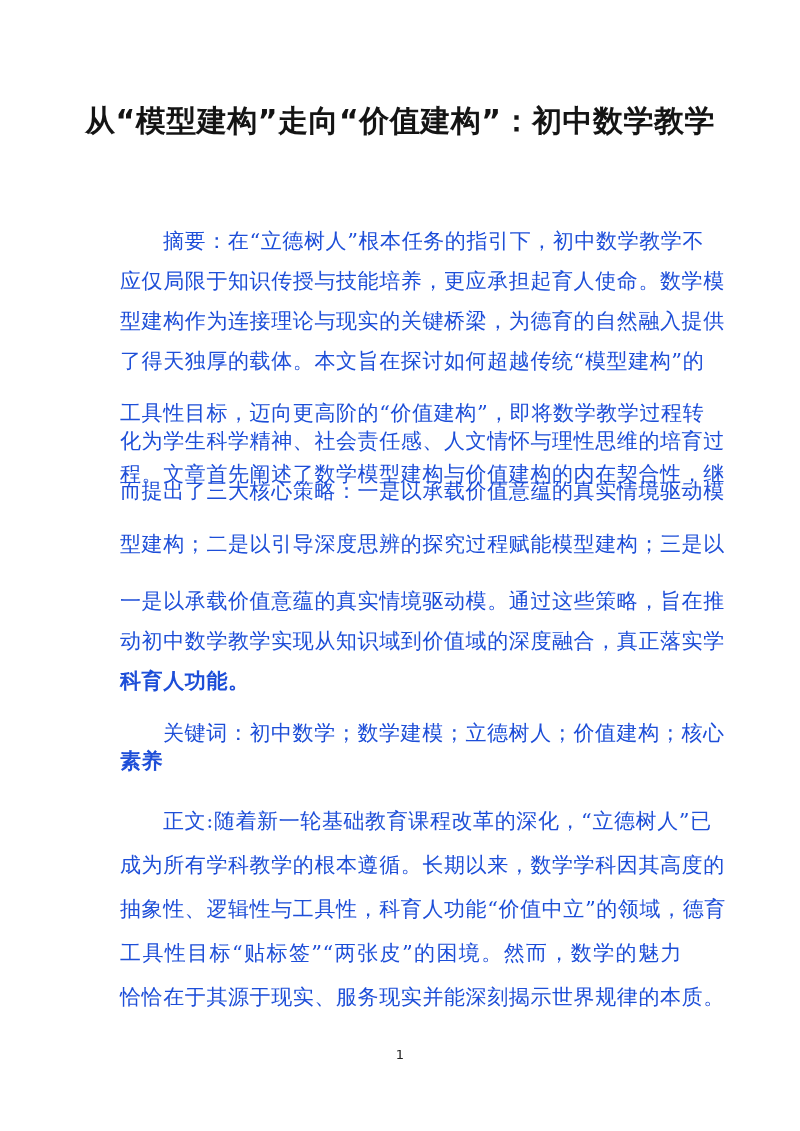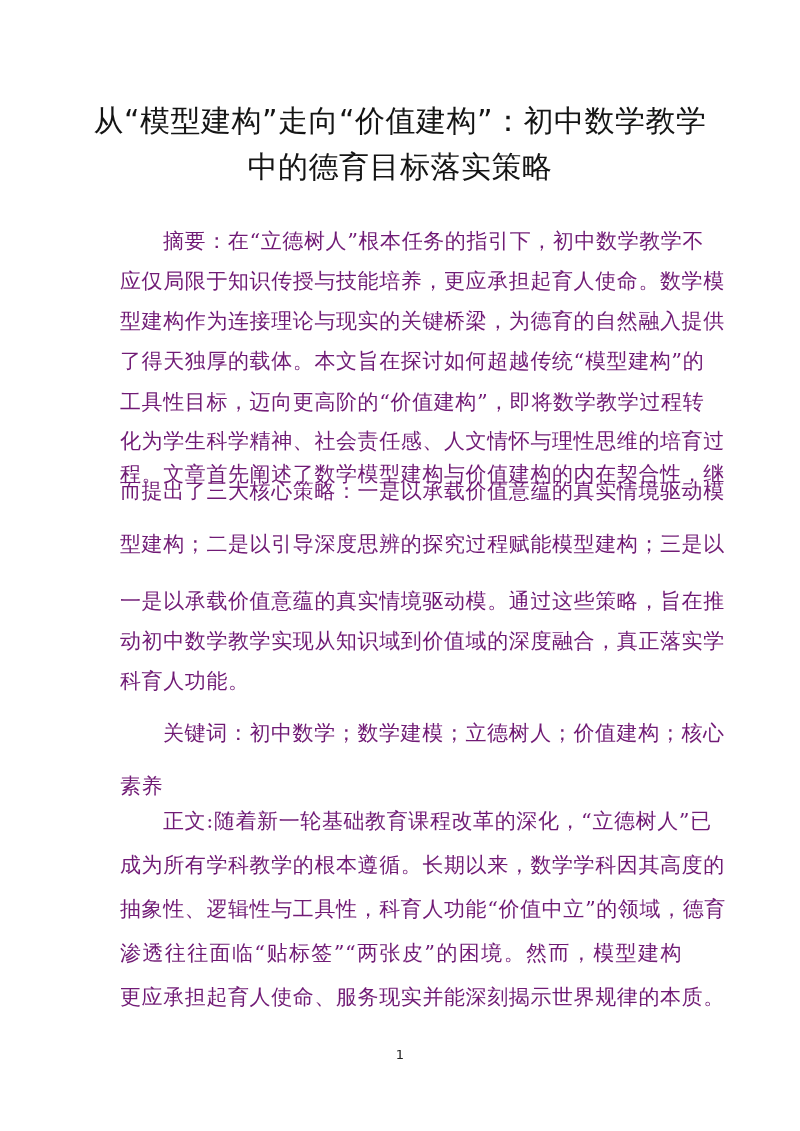--- a/index.html
+++ b/index.html
@@ -5,69 +5,68 @@
     html, body { margin: 0; padding: 0; background: #ffffff; }
     body { width: 800px; height: 1131px; position: relative; overflow: hidden; }
     .page { position: absolute; left: 0; top: 0; width: 800px; height: 1131px; background: #fff; }
     .title {
       position: absolute; left: 80px; width: 640px; top: 98px;
       text-align: center;
       font-family: "DejaVu Sans", sans-serif;
       font-size: 30px; line-height: 46px; color: #141414;
       letter-spacing: 0.5px;
     }
-    .title div { white-space: nowrap; }
+    .title div { white-space: nowrap; font-weight: bold; }
     .line {
       position: absolute; left: 120px; width: 562px;
       font-family: "DejaVu Serif", serif;
-      font-size: 21px; line-height: 28px; color: #701a75;
+      font-size: 21px; line-height: 28px; color: #1d4ed8;
       white-space: nowrap;
       text-align: justify; text-align-last: justify;
       letter-spacing: 0.6px;
     }
-    .line.short { text-align-last: left; }
+    .line.short { text-align-last: left; font-weight: bold; }
     .line.indent { left: 163px; width: 519px; }
     .pagenum {
       position: absolute; left: 380px; width: 40px; top: 1047px;
       text-align: center; font-family: "DejaVu Sans", sans-serif;
       font-size: 13px; color: #222;
     }
   </style>
 </head>
 <body>
 
 <div class="page">
 
   <div class="title">
     <div>从“模型建构”走向“价值建构”：初中数学教学</div>
-    <div>中的德育目标落实策略</div>
   </div>
 
   <div>
     <div class="line indent" style="top:227px">摘要：在“立德树人”根本任务的指引下，初中数学教学不</div>
     <div class="line" style="top:267px">应仅局限于知识传授与技能培养，更应承担起育人使命。数学模</div>
     <div class="line" style="top:307px">型建构作为连接理论与现实的关键桥梁，为德育的自然融入提供</div>
     <div class="line" style="top:347px">了得天独厚的载体。本文旨在探讨如何超越传统“模型建构”的</div>
-    <div class="line" style="top:388px">工具性目标，迈向更高阶的“价值建构”，即将数学教学过程转</div>
+    <div class="line" style="top:399px">工具性目标，迈向更高阶的“价值建构”，即将数学教学过程转</div>
     <div class="line" style="top:427px">化为学生科学精神、社会责任感、人文情怀与理性思维的培育过</div>
     <div class="line" style="top:460px">程。文章首先阐述了数学模型建构与价值建构的内在契合性，继</div>
     <div class="line" style="top:477px">而提出了三大核心策略：一是以承载价值意蕴的真实情境驱动模</div>
     <div class="line" style="top:530px">型建构；二是以引导深度思辨的探究过程赋能模型建构；三是以</div>
     <div class="line" style="top:587px">一是以承载价值意蕴的真实情境驱动模。通过这些策略，旨在推</div>
     <div class="line" style="top:627px">动初中数学教学实现从知识域到价值域的深度融合，真正落实学</div>
     <div class="line short" style="top:667px">科育人功能。</div>
   </div>
 
   <div>
     <div class="line indent" style="top:719px">关键词：初中数学；数学建模；立德树人；价值建构；核心</div>
-    <div class="line short" style="top:772px">素养</div>
+    <div class="line short" style="top:747px">素养</div>
   </div>
 
   <div>
     <div class="line indent" style="top:807px">正文:随着新一轮基础教育课程改革的深化，“立德树人”已</div>
     <div class="line" style="top:851px">成为所有学科教学的根本遵循。长期以来，数学学科因其高度的</div>
     <div class="line" style="top:895px">抽象性、逻辑性与工具性，科育人功能“价值中立”的领域，德育</div>
-    <div class="line" style="top:939px">渗透往往面临“贴标签”“两张皮”的困境。然而，模型建构</div>
-    <div class="line" style="top:983px">更应承担起育人使命、服务现实并能深刻揭示世界规律的本质。</div>
+    <div class="line" style="top:939px">工具性目标“贴标签”“两张皮”的困境。然而，数学的魅力</div>
+    <div class="line" style="top:983px">恰恰在于其源于现实、服务现实并能深刻揭示世界规律的本质。</div>
   </div>
 
   <div class="pagenum">1</div>
 </div>
 
 </body></html>

